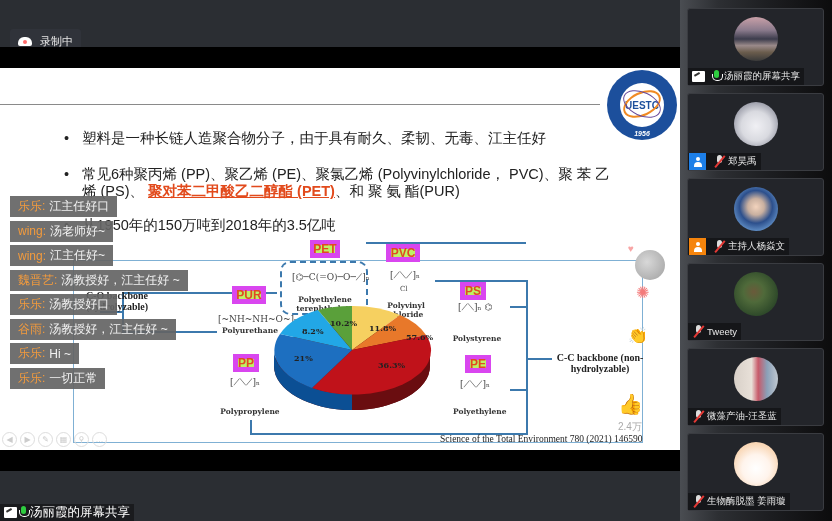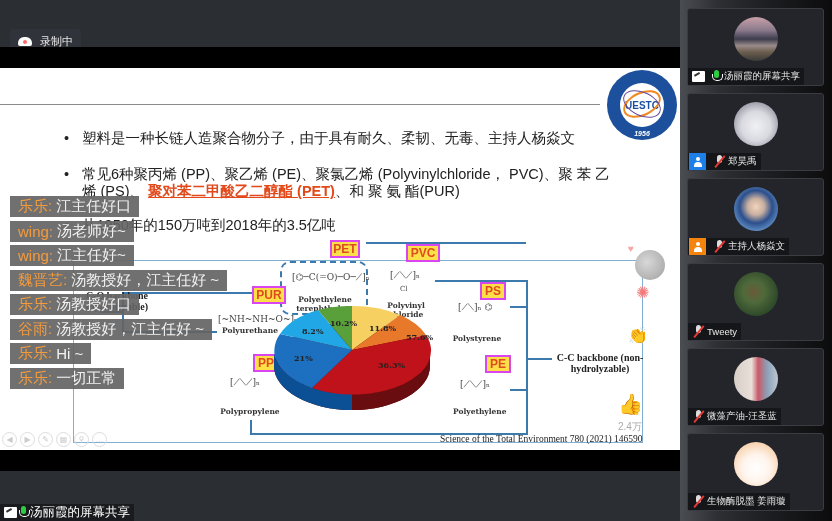--- a/index.html
+++ b/index.html
@@ -28,42 +28,42 @@
   .bullet { position: relative; padding-left: 22px; }
   .bullet::before { content: "•"; position: absolute; left: 4px; top: 0; }
   .b1 { margin-top: 0; }
   .b2 { margin-top: 19px; }
   .b3 { margin-top: 17px; }
   .pet-hl { color: #e24a1c; font-weight: bold; text-decoration: underline; }
 
   
   .frame { position: absolute; left: 73px; top: 192px; width: 570px; height: 183px; border: 1px solid #7fb0d4; }
   .ln { position: absolute; background: #3c79ad; }
-  .tag { position: absolute; border: 2px solid #d946ef; color: #e04a22; font-weight: bold; font-size: 12px; background: #fde047; display: flex; align-items: center; justify-content: center; margin-left: 20px; }
+  .tag { position: absolute; border: 5px solid #d946ef; color: #e04a22; font-weight: bold; font-size: 12px; background: #bef264; display: flex; align-items: center; justify-content: center; }
   .pet-dash { position: absolute; left: 280px; top: 193px; width: 88px; height: 54px; border: 2px dashed #3c79ad; border-radius: 10px; }
   .chem { position: absolute; font-family: "DejaVu Serif", serif; font-weight: bold; font-size: 7.5px; color: #333; text-align: center; line-height: 9px; }
   .formula { position: absolute; font-family: "DejaVu Serif", serif; font-size: 9px; color: #444; }
   .bb { position: absolute; font-family: "Liberation Serif", serif; font-weight: bold; font-size: 10px; color: #222; text-align: center; line-height: 11px; }
   .citation { position: absolute; left: 440px; top: 366px; font-family: "Liberation Serif", serif; font-size: 9.5px; color: #222; }
 
   .pie-wrap { position: absolute; left: 272px; top: 304px; }
   .pie-label { position: absolute; font-family: "DejaVu Serif", serif; font-weight: bold; font-size: 8px; color: #222; }
 
   .slide-ctrls { position: absolute; left: 2px; top: 364px; display: flex; gap: 3px; }
   .slide-ctrls span { width: 15px; height: 15px; border: 1px solid #ddd; border-radius: 50%; display: inline-block; color: #ccc; font-size: 8px; text-align: center; line-height: 13px; }
   .react-avatar { position: absolute; left: 635px; top: 250px; width: 30px; height: 30px; border-radius: 50%; background: radial-gradient(circle at 40% 40%, #d8d8d8, #a0a0a0); }
   .react-heart { position: absolute; left: 628px; top: 243px; font-size: 10px; color: #f8a5a5; }
   .react-firework { position: absolute; left: 636px; top: 285px; font-size: 16px; color: #f47b7b; }
   .react-clap { position: absolute; left: 628px; top: 327px; font-size: 16px; color: #f3c356; }
   .like-btn { position: absolute; left: 618px; top: 392px; width: 24px; height: 22px; color: #bbb; font-size: 20px; text-align: center; }
   .like-count { position: absolute; left: 618px; top: 421px; font-size: 10px; color: #aaa; }
 
   
   .chat { position: absolute; left: 10px; top: 196px; }
-  .msg { height: 21px; margin-bottom: 3.5px; padding: 0 8px; background: rgba(100,100,100,0.92); color: #f2f2f2; font-size: 15px; display: inline-flex; align-items: center; white-space: nowrap; }
+  .msg { height: 21px; margin-bottom: 3.5px; padding: 0 8px; background: rgba(100,100,100,0.92); color: #f2f2f2; font-size: 12px; display: inline-flex; align-items: center; white-space: nowrap; }
   .msg .who { color: #f39b3d; margin-right: 4px; }
   .msg-row { display: block; }
 
   .share-label { position: absolute; left: 0; top: 504px; height: 17px; padding: 0 4px; background: #1a1b1e; color: #fff; font-size: 12.5px; display: flex; align-items: center; gap: 2px; }
 
   
   .sidebar { position: absolute; left: 680px; top: 0; width: 152px; height: 521px; background: linear-gradient(to right, #4a4d52 0%, #2d2f33 25%, #1c1d20 60%, #0c0c0d 100%); }
   .tile { position: absolute; left: 7px; width: 137px; height: 78px; background: #23252a; border: 1px solid #3a3c41; border-radius: 3px; }
   .tile .avatar { position: absolute; left: 46px; top: 8px; width: 44px; height: 44px; border-radius: 50%; overflow: hidden; }
   .tile .name-bar { position: absolute; left: 0; bottom: 0; height: 17px; background: #151619; display: flex; align-items: center; gap: 3px; padding: 0 4px 0 1px; color: #e8e8e8; font-size: 9.5px; white-space: nowrap; }
@@ -107,21 +107,21 @@
       <div class="logo">
         <div class="inner">
             <span>UESTC</span>
           </div>
         <div class="orbit1"></div>
           <div class="orbit2"></div>
         <div class="year">1956</div>
       </div>
 
       <div class="bullets">
-        <div class="bullet b1">塑料是一种长链人造聚合物分子，由于具有耐久、柔韧、无毒、主持人杨焱文</div>
+        <div class="bullet b1">塑料是一种长链人造聚合物分子，由于具有耐久、柔韧、无毒、江主任好</div>
         <div class="bullet b2">
           <span>常见6种聚丙烯 (PP)、聚乙烯 (PE)、聚氯乙烯 (Polyvinylchloride， PVC)、聚 苯 乙烯 (PS)、 </span><span class="pet-hl">聚对苯二甲酸乙二醇酯 (PET)</span><span>、和 聚 氨 酯(PUR)</span>
         </div>
         <div class="bullet b3">从1950年的150万吨到2018年的3.5亿吨</div>
       </div>
 
       <div class="frame"></div>
 
       <div class="ln" style="left:122px;top:224px;width:2px;height:40px;"></div>
       <div class="ln" style="left:122px;top:224px;width:155px;height:2px;"></div>

